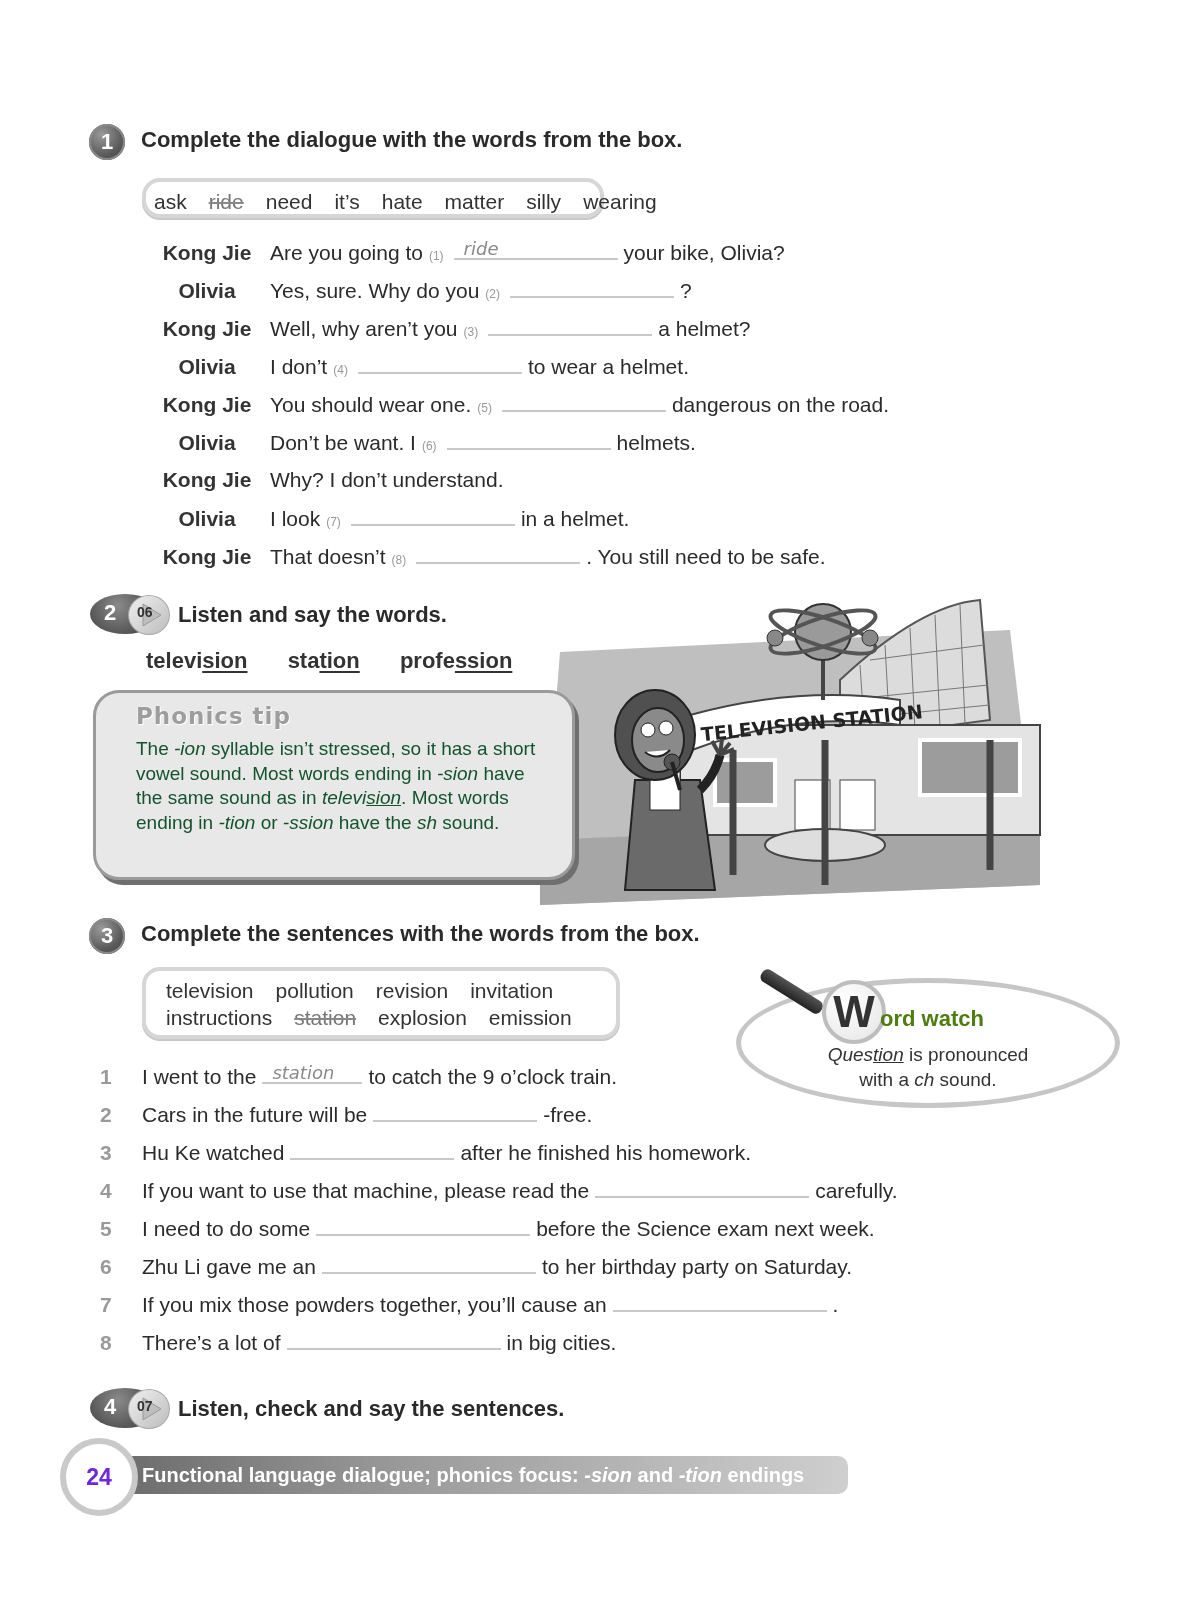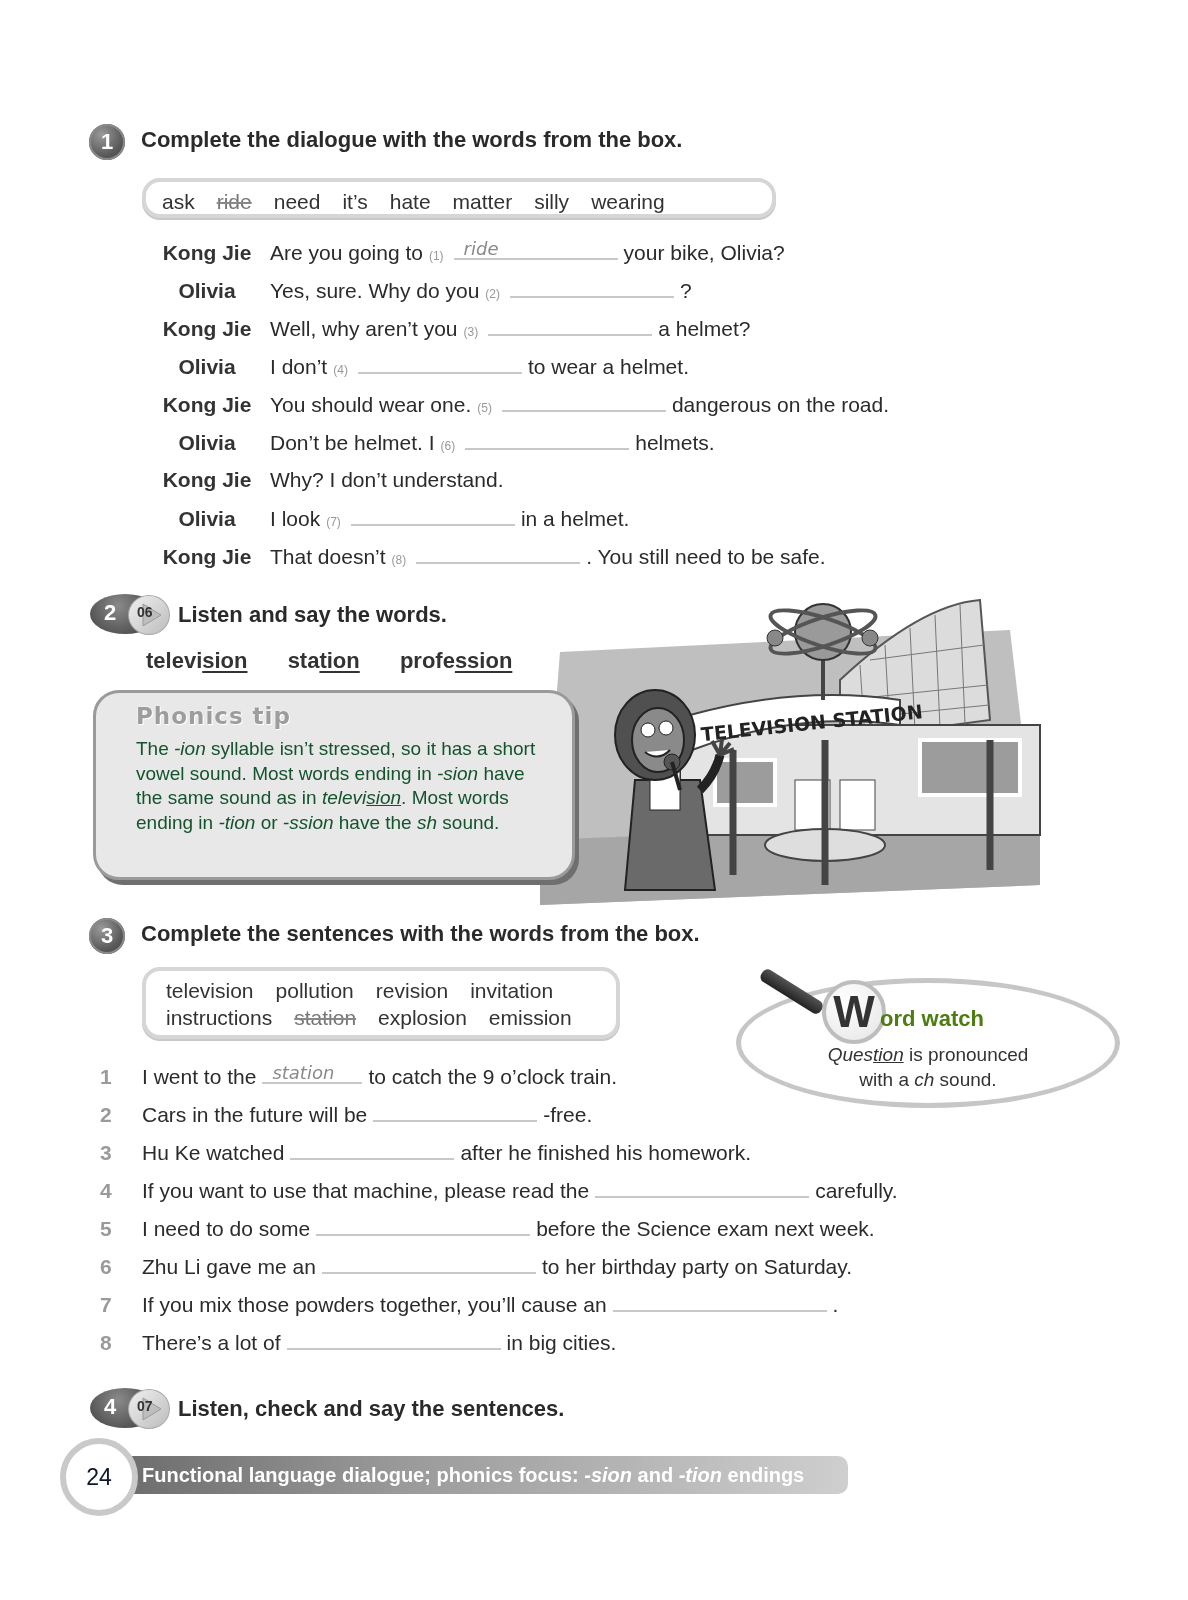--- a/index.html
+++ b/index.html
@@ -34,30 +34,30 @@
      background:#e8e8e8; border:3px solid #9a9a9a; box-shadow: 4px 5px 0 #6f6f6f; }
   .tip-title { position:absolute; left:40px; top:10px; font-size:23px; font-weight:bold; color:#9d9d9d;
      letter-spacing:1px; text-shadow: 0 0 2px #fff, 1px 1px 0 #fff; font-family:"DejaVu Sans", sans-serif; }
   .tip-text { position:absolute; left:40px; top:44px; width:420px; font-size:19px; line-height:24.5px; color:#14532d; }
   .ex3-row { position:absolute; left:100px; font-size:21px; height:30px; display:flex; align-items:baseline; white-space:nowrap; }
   .ex3-row .n { width:42px; color:#9a9a9a; font-weight:bold; }
   .footer-bar { position:absolute; left:106px; top:1456px; width:742px; height:38px; border-radius:0 10px 10px 0;
      background:linear-gradient(90deg,#6a6a6a,#9a9a9a 40%,#cfcfcf); color:#fff; font-size:20px; font-weight:bold;
      line-height:38px; padding-left:36px; box-sizing:border-box; }
   .page-circle { position:absolute; left:60px; top:1438px; width:66px; height:66px; border-radius:50%;
-     background:#fff; border:6px solid #c9c9c9; text-align:center; line-height:66px; font-size:23px; font-weight:normal; color:#0f172a; }
+     background:#fff; border:6px solid #c9c9c9; text-align:center; line-height:66px; font-size:23px; font-weight:bold; color:#6d28d9; }
   .wordwatch { position:absolute; left:736px; top:978px; width:384px; height:130px; border:5px solid #c6c6c6; border-radius:50%; background:#fff; box-sizing:border-box; }
 </style>
 </head>
 <body>
 
 <div class="abs num-badge" style="left:89px;top:124px;">1</div>
 <div class="abs heading" style="left:141px;top:127px;">Complete the dialogue with the words from the box.</div>
 
-<div class="abs word-box" style="left:142px;top:178px;width:634px;height:40px;line-height:40px;padding-left:16px;box-sizing:border-box;" id="wb1"><span>ask</span><span class="struck">ride</span><span>need</span><span>it’s</span><span>hate</span><span>matter</span><span>silly</span><span>wearing</span></div>
+<div class="abs word-box" style="left:142px;top:178px;width:462px;height:40px;line-height:40px;padding-left:8px;box-sizing:border-box;" id="wb1"><span>ask</span><span class="struck">ride</span><span>need</span><span>it’s</span><span>hate</span><span>matter</span><span>silly</span><span>wearing</span></div>
 
 <div id="dialogue">
     <div class="dlg-row" style="top: 240px;">
       <span class="speaker">Kong Jie</span>
       <span>Are you going to</span>
       <span class="sup">(1)</span>
       <span class="blank">
         <span class="answer">ride</span>
       </span>
       <span>your bike, Olivia?</span>
@@ -85,21 +85,21 @@
     </div>
     <div class="dlg-row" style="top: 392px;">
       <span class="speaker">Kong Jie</span>
       <span>You should wear one.</span>
       <span class="sup">(5)</span>
       <span class="blank"></span>
       <span>dangerous on the road.</span>
     </div>
     <div class="dlg-row" style="top: 430px;">
       <span class="speaker">Olivia</span>
-      <span>Don’t be helmet. I</span>
+      <span>Don’t be want. I</span>
       <span class="sup">(6)</span>
       <span class="blank"></span>
       <span>helmets.</span>
     </div>
     <div class="dlg-row" style="top: 468px;">
       <span class="speaker">Kong Jie</span>
       <span>Why? I don’t understand.</span>
     </div>
     <div class="dlg-row" style="top: 506px;">
       <span class="speaker">Olivia</span>

